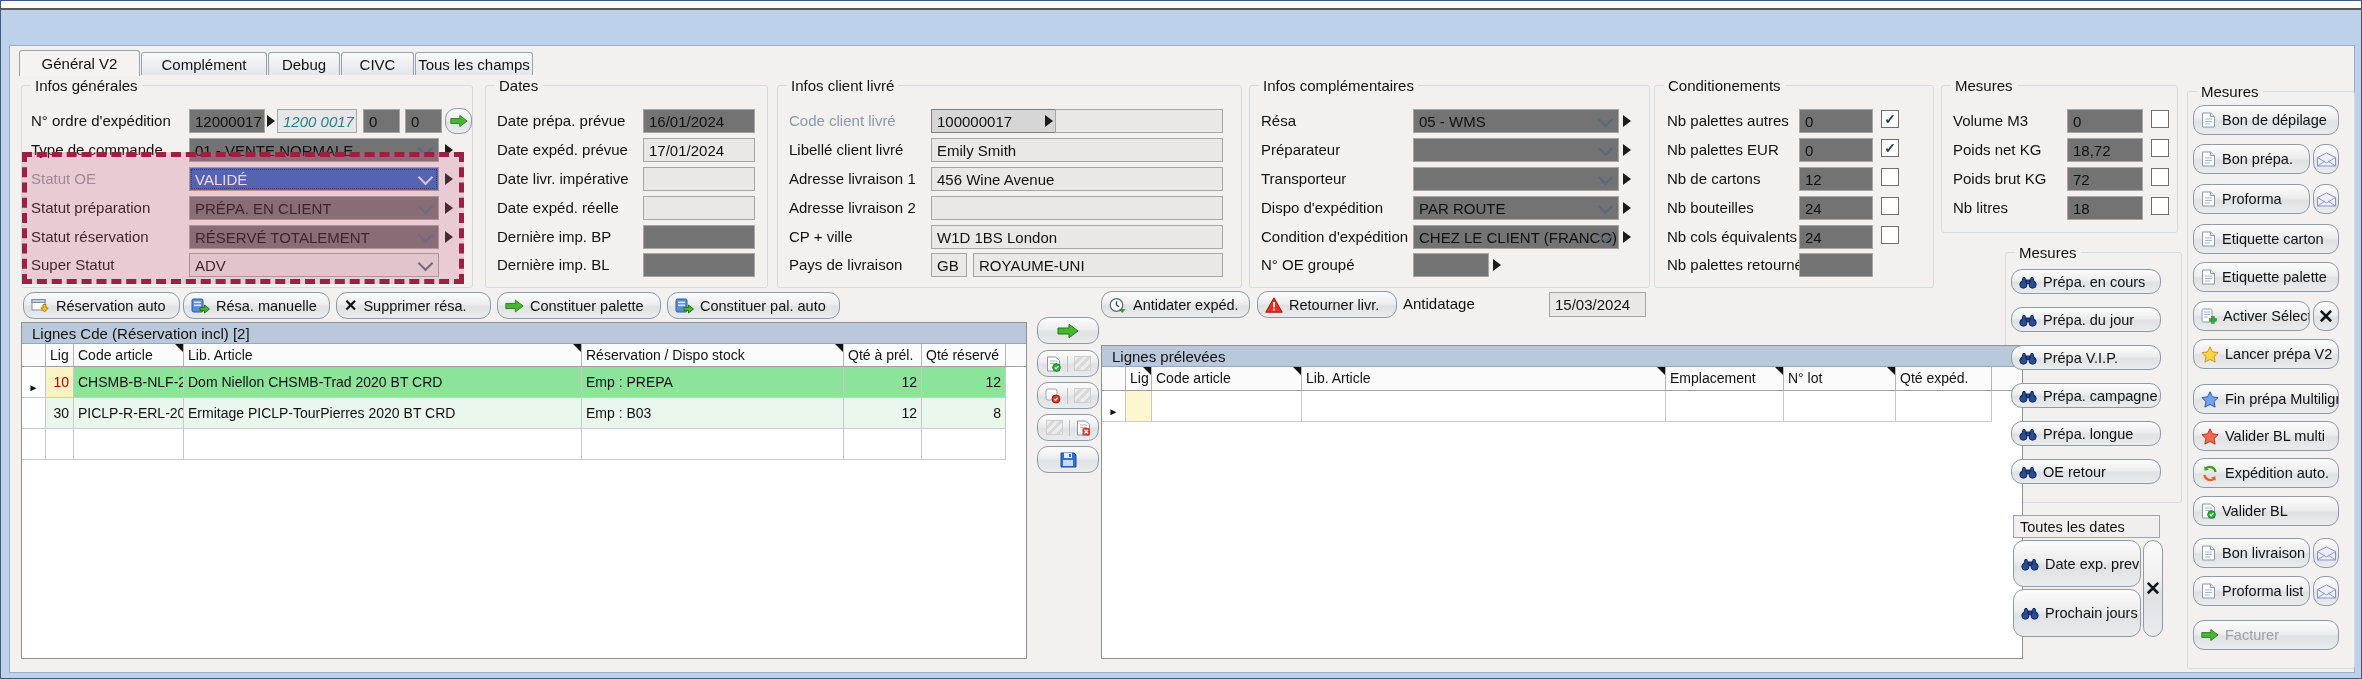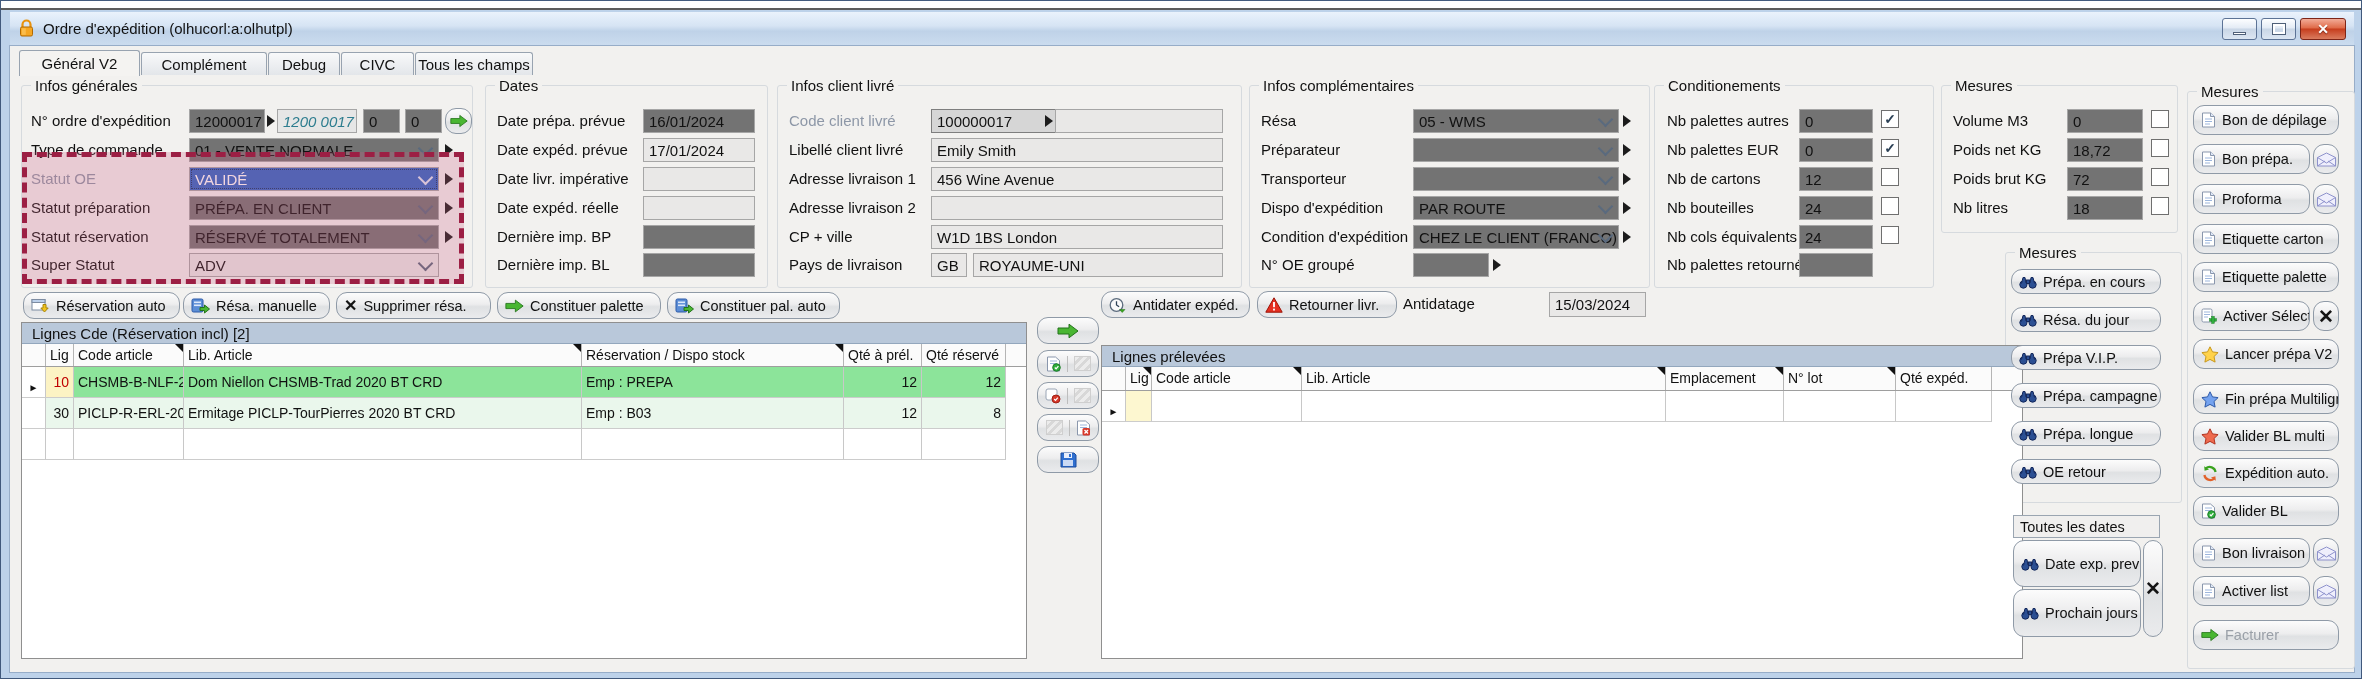--- a/index.html
+++ b/index.html
@@ -58,39 +58,20 @@
 .rY .gc.lig{background:#fdf7d0}
 .ic{display:inline-flex;flex:none;align-items:center}
 svg{display:block}
 </style>
 </head>
 <body>
 
 <div class="screen">
   <div class="abs topstrip"></div>
 
-  <div class="abs titlebar">
-    <span class="ic">
-        <svg width="17" height="19" viewBox="0 0 17 19">
-          <path d="M4.5 8V5.5a4 4 0 0 1 8 0V8" fill="none" stroke="#e8920e" stroke-width="2.2"></path>
-          <rect x="2.5" y="8" width="12" height="9" rx="1.5" fill="#f5a623" stroke="#b36a00"></rect>
-          <rect x="3.8" y="9.2" width="4" height="6.6" fill="#fdc85e" opacity=".7"></rect>
-        </svg>
-      </span>
-    <span class="titletext">Ordre d'expédition (olhucorl:a:olhutpl)</span>
-    <span class="wbtns">
-      <span class="wbtn">
-          <span class="gmin"></span>
-        </span>
-      <span class="wbtn">
-          <span class="gmax"></span>
-        </span>
-      <span class="wbtn close gclose"></span>
-    </span>
-  </div>
 
   <div class="abs bodyarea"></div>
 
   <div class="abs tab act" style="left:18px;width:121px">
       <span>Général V2</span>
     </div>
   <div class="abs tab" style="left:140px;width:126px">
       <span>Complément</span>
     </div>
   <div class="abs tab" style="left:267px;width:72px">
@@ -454,21 +435,21 @@
     </div>
   <div class="abs btn" style="left:2010px;top:306px;width:150px;height:25px">
       <span class="ic">
         <svg width="18" height="14" viewBox="0 0 18 14">
           <circle cx="4.4" cy="9.6" r="3.6" fill="#2b4f93" stroke="#15295c"></circle>
           <circle cx="13.6" cy="9.6" r="3.6" fill="#2b4f93" stroke="#15295c"></circle>
           <path d="M2.5 8.5L4 2.5h2L7 8M11 8l1-5.5h2l1.5 6" fill="#2b4f93" stroke="#15295c"></path>
           <rect x="7.5" y="5" width="3" height="3.5" fill="#2b4f93" stroke="#15295c"></rect>
         </svg>
       </span>
-      <span>Résa. du jour</span>
+      <span>Prépa. du jour</span>
     </div>
   <div class="abs btn" style="left:2010px;top:344px;width:150px;height:25px">
       <span class="ic">
         <svg width="18" height="14" viewBox="0 0 18 14">
           <circle cx="4.4" cy="9.6" r="3.6" fill="#2b4f93" stroke="#15295c"></circle>
           <circle cx="13.6" cy="9.6" r="3.6" fill="#2b4f93" stroke="#15295c"></circle>
           <path d="M2.5 8.5L4 2.5h2L7 8M11 8l1-5.5h2l1.5 6" fill="#2b4f93" stroke="#15295c"></path>
           <rect x="7.5" y="5" width="3" height="3.5" fill="#2b4f93" stroke="#15295c"></rect>
         </svg>
       </span>
@@ -683,21 +664,21 @@
       </span>
     </div>
   <div class="abs btn" style="left:2192px;top:575px;width:117px;height:30px">
       <span class="ic">
         <svg width="15" height="16" viewBox="0 0 15 16">
           <path d="M1.5 1h8l4 3.5V15h-12z" fill="#fff" stroke="#8a97ad"></path>
           <path d="M9.5 1v3.5h4" fill="#dfe8f8" stroke="#8a97ad"></path>
           <path d="M4 7h7M4 9.5h7M4 12h5" stroke="#9db6dd" fill="none"></path>
         </svg>
       </span>
-      <span>Activer list</span>
+      <span>Proforma list</span>
     </div>
   <div class="abs btn ctr" style="left:2312px;top:575px;width:26px;height:30px">
       <span class="ic">
         <svg width="21" height="15" viewBox="0 0 21 15">
           <path d="M1.5 5.5L10.5 1l9 4.5V14h-18z" fill="#efeffc" stroke="#8e92cc"></path>
           <path d="M1.5 5.5l9 5.5 9-5.5" fill="none" stroke="#8e92cc"></path>
           <path d="M1.5 14l7.5-5M19.5 14L12 9" fill="none" stroke="#8e92cc"></path>
         </svg>
       </span>
     </div>

